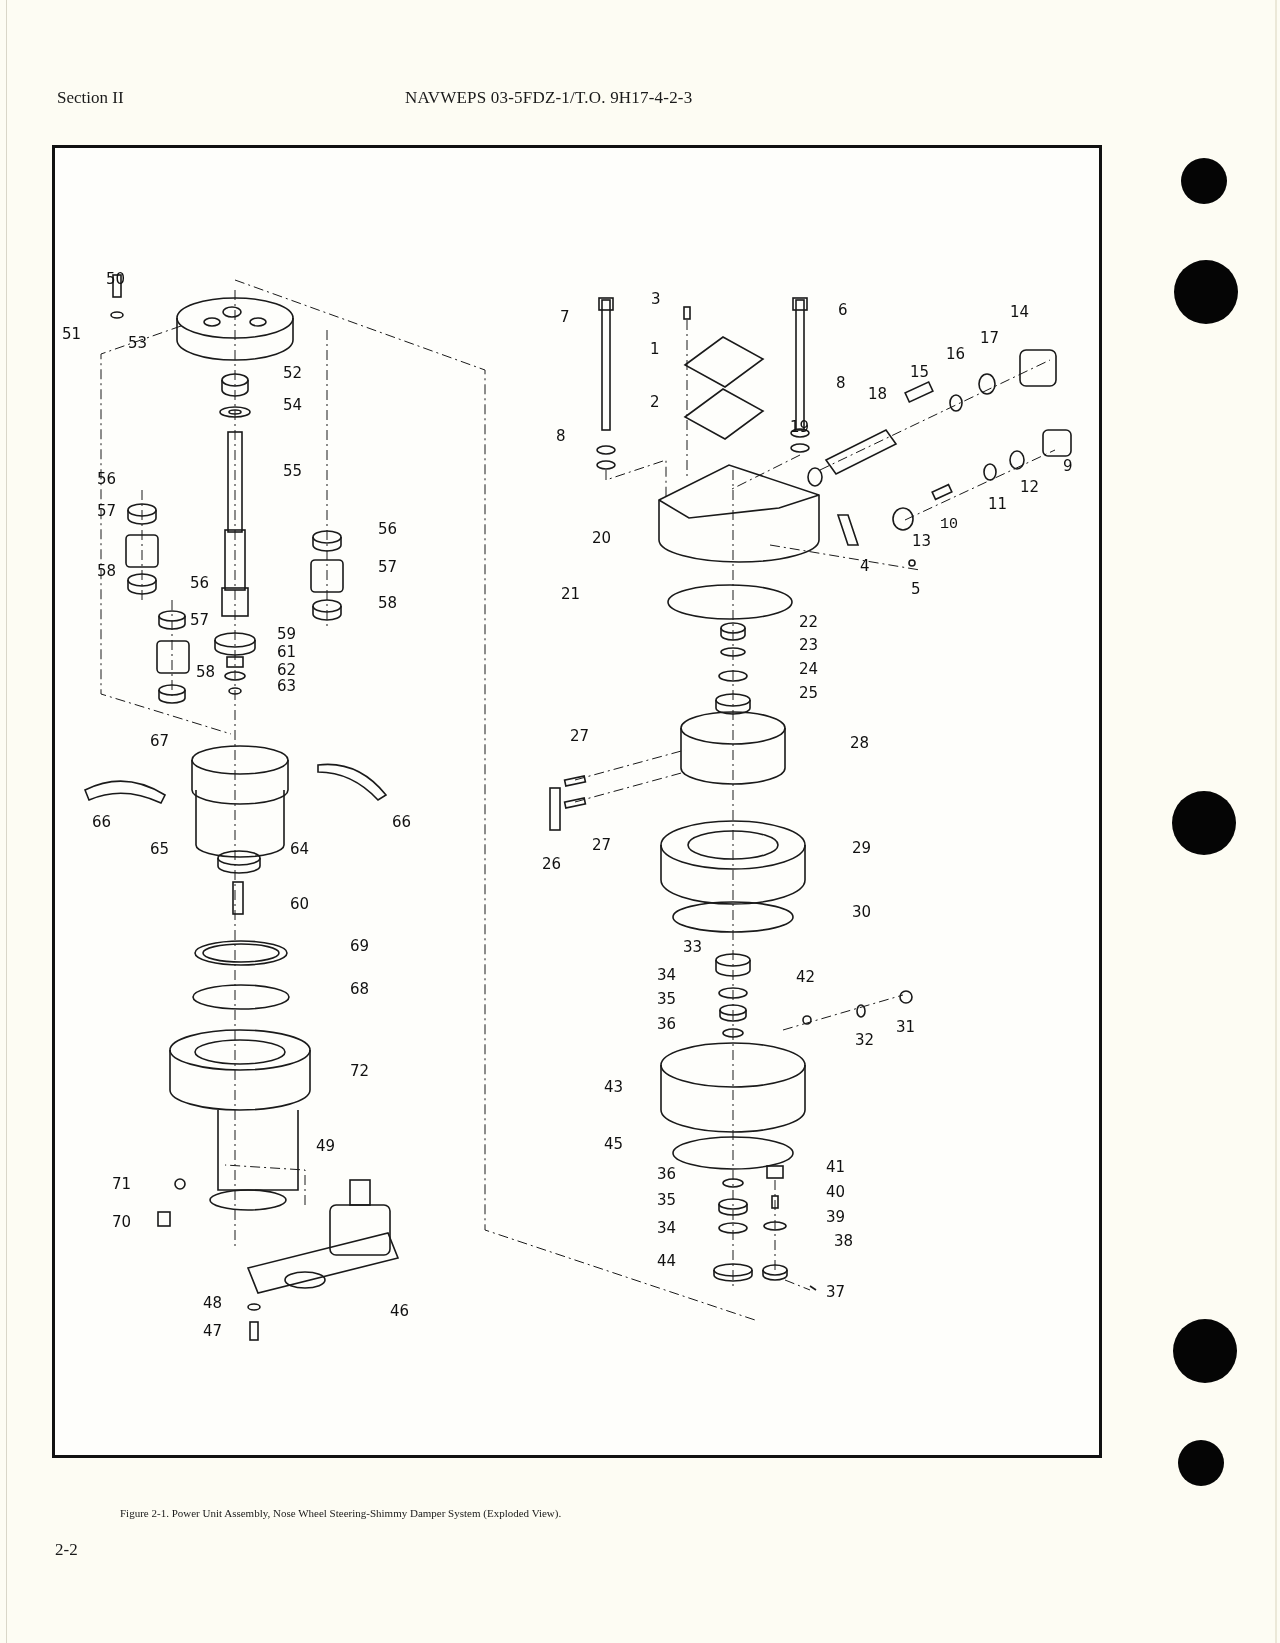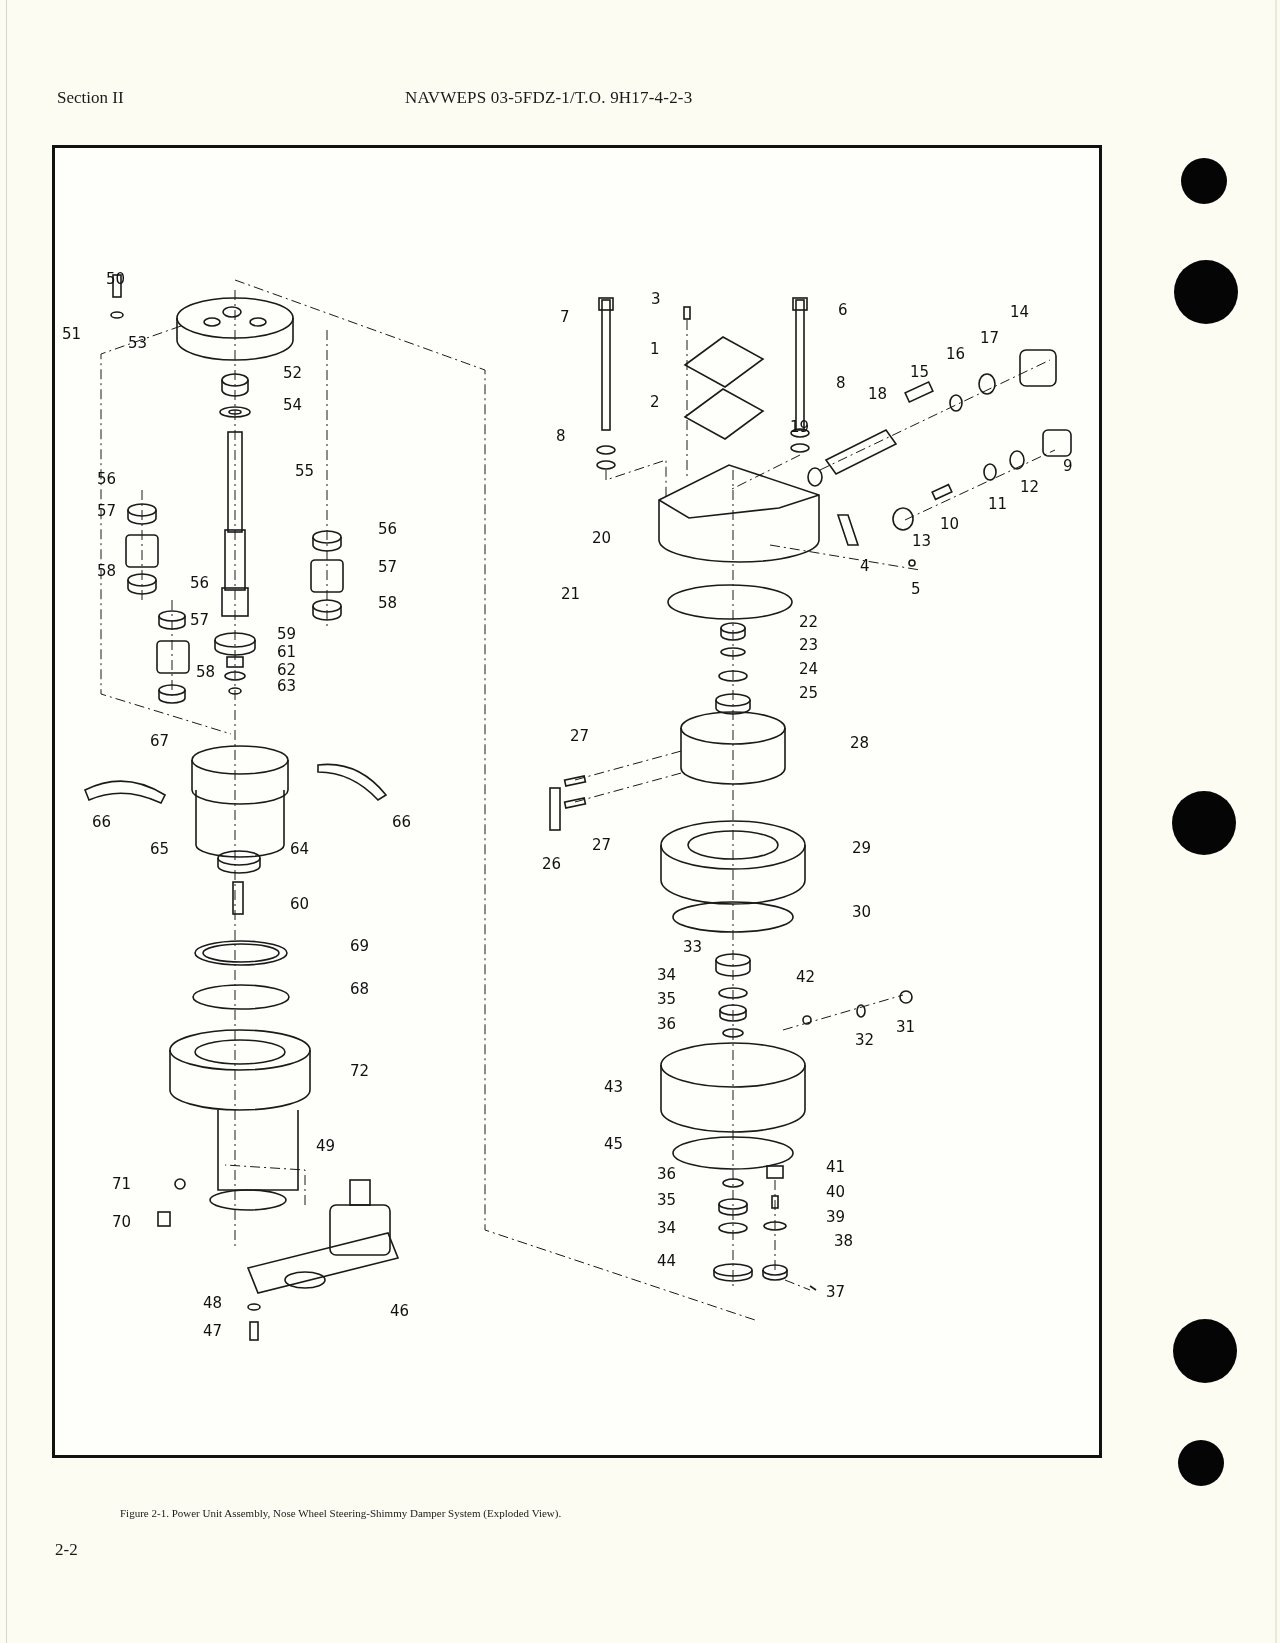--- a/index.html
+++ b/index.html
@@ -220,21 +220,21 @@
     <path d="M575 802 l110 -30"></path>
   </g>
 </svg>
 
 <div id="callouts">
     <div class="callout" style="left: 78px; top: 272px; margin-left: 28px;">50</div>
     <div class="callout" style="left: 62px; top: 303px; margin-top: 24px;">51</div>
     <div class="callout" style="left: 128px; top: 336px;">53</div>
     <div class="callout" style="left: 283px; top: 366px;">52</div>
     <div class="callout" style="left: 283px; top: 398px;">54</div>
-    <div class="callout" style="left: 283px; top: 464px; margin-left: 12px;">55</div>
+    <div class="callout" style="left: 283px; top: 464px;">55</div>
     <div class="callout" style="left: 97px; top: 472px;">56</div>
     <div class="callout" style="left: 97px; top: 504px;">57</div>
     <div class="callout" style="left: 97px; top: 564px;">58</div>
     <div class="callout" style="left: 378px; top: 522px;">56</div>
     <div class="callout" style="left: 378px; top: 560px;">57</div>
     <div class="callout" style="left: 378px; top: 596px;">58</div>
     <div class="callout" style="left: 190px; top: 576px;">56</div>
     <div class="callout" style="left: 190px; top: 613px;">57</div>
     <div class="callout" style="left: 196px; top: 665px;">58</div>
     <div class="callout" style="left: 277px; top: 627px;">59</div>
@@ -265,21 +265,21 @@
     <div class="callout" style="left: 650px; top: 342px;">1</div>
     <div class="callout" style="left: 910px; top: 365px;">15</div>
     <div class="callout" style="left: 868px; top: 387px;">18</div>
     <div class="callout" style="left: 836px; top: 376px;">8</div>
     <div class="callout" style="left: 650px; top: 395px;">2</div>
     <div class="callout" style="left: 790px; top: 420px;">19</div>
     <div class="callout" style="left: 556px; top: 429px;">8</div>
     <div class="callout" style="left: 1063px; top: 459px;">9</div>
     <div class="callout" style="left: 1020px; top: 480px;">12</div>
     <div class="callout" style="left: 988px; top: 497px;">11</div>
-    <div class="callout" style="left: 940px; top: 517px;">10</div>
+    <div class="callout" style="left: 940px; top: 517px; font-family: Liberation Mono, monospace;">10</div>
     <div class="callout" style="left: 912px; top: 534px;">13</div>
     <div class="callout" style="left: 592px; top: 531px;">20</div>
     <div class="callout" style="left: 860px; top: 559px;">4</div>
     <div class="callout" style="left: 911px; top: 582px;">5</div>
     <div class="callout" style="left: 561px; top: 587px;">21</div>
     <div class="callout" style="left: 799px; top: 615px;">22</div>
     <div class="callout" style="left: 799px; top: 638px;">23</div>
     <div class="callout" style="left: 799px; top: 662px;">24</div>
     <div class="callout" style="left: 799px; top: 686px;">25</div>
     <div class="callout" style="left: 570px; top: 729px;">27</div>

